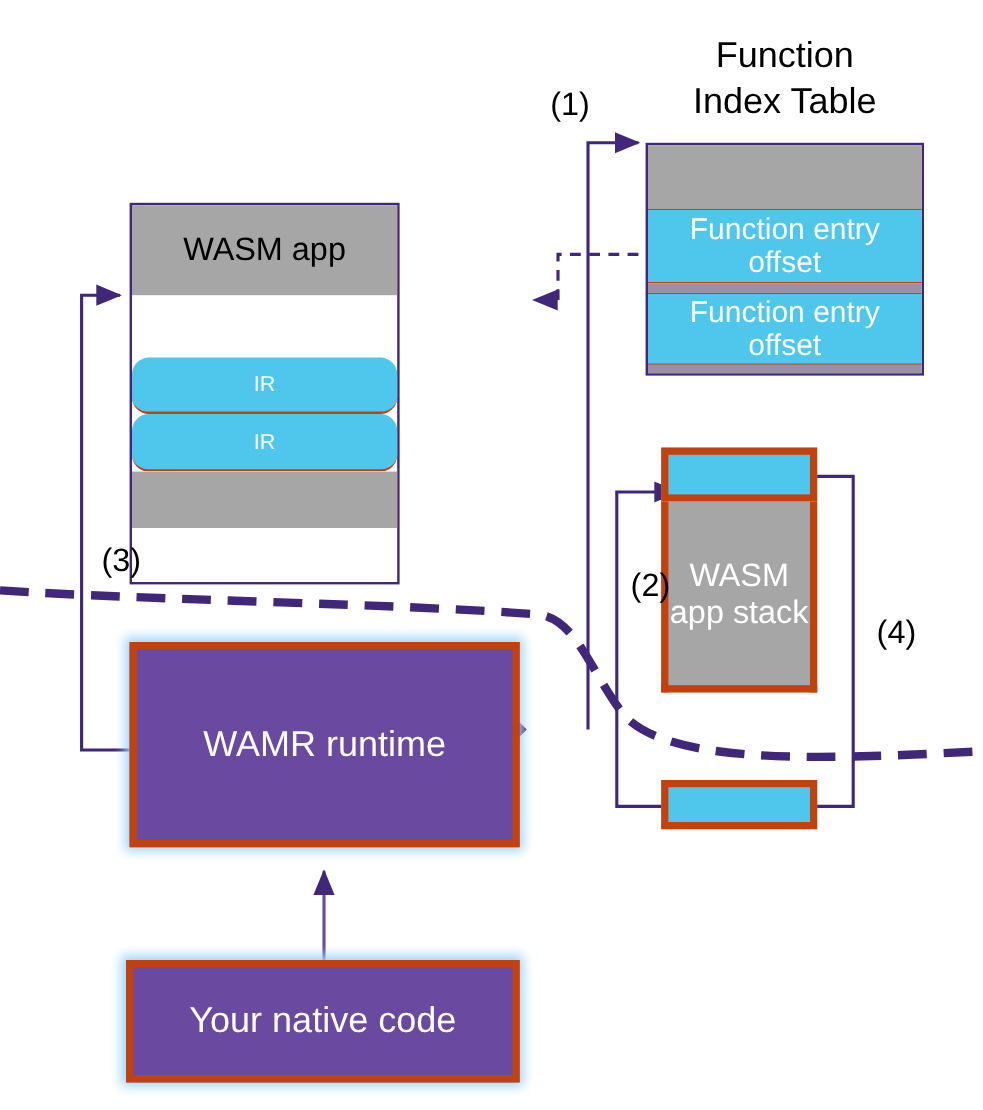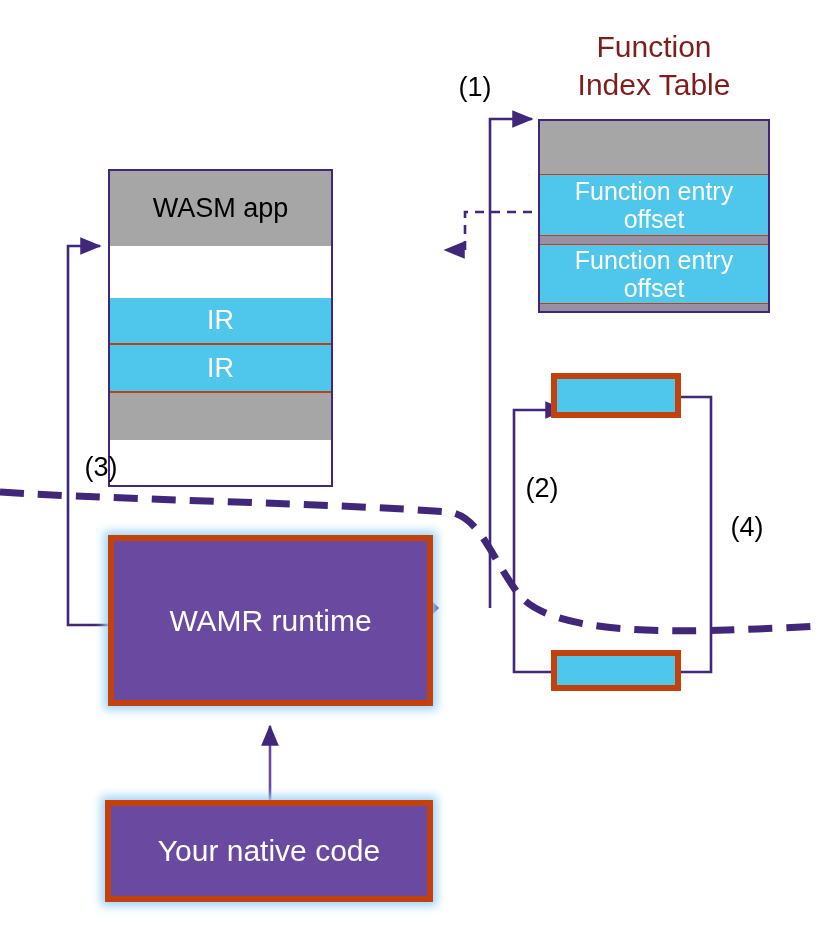--- a/index.html
+++ b/index.html
@@ -42,39 +42,39 @@
   .thingray { background: #9B8FA3; }
 
   .label-black {
     position: absolute;
     color: #000000;
     text-align: center;
     white-space: pre;
   }
   .title-text {
     font-size: 30px;
-    color: #7f1d1d;
+    color: #000000;
     line-height: 1.28;
     text-align: center;
     white-space: pre-line;
   }
   .step {
     font-size: 27px;
     color: #000000;
   }
   .white-text { color: #ffffff; }
   .black-text { color: #000000; }
 
   .glow {
     box-shadow: 0 0 9px 4px #9FD4F5;
   }
 
   .t-wasm-app   { font-size: 27px; }
   .t-func-entry { font-size: 27px; }
-  .t-ir         { font-size: 27px; }
+  .t-ir         { font-size: 18px; border-radius: 14px; }
   .t-fio        { font-size: 25px; }
   .t-wamr       { font-size: 30px; }
   .t-native     { font-size: 28px; }
   .t-stack      { font-size: 27px; }
 </style>
 </head>
 <body>
 
 <div id="canvas">
 
@@ -142,20 +142,24 @@
     </div>
     <div class="box gray" style="left:0; top:222px; width:100%; height:47px;">
       <span></span>
     </div>
   </div>
 
   <div style="position:absolute; left:551px; top:373px; width:130px; height:204px;">
     <div class="box cyan bordered" style="left:0; top:0; width:130px; height:45px;">
       <span></span>
     </div>
+    <div class="box gray bordered t-stack white-text" style="left:0; top:45px; width:130px; height:159px; border-top:none;">
+      <span style="white-space:pre-line;">WASM
+app stack</span>
+    </div>
   </div>
 
   <div style="position:absolute; left:551px; top:650px; width:130px; height:175px;">
     <div class="box cyan bordered" style="left:0; top:0; width:130px; height:41px; z-index:3;">
       <span></span>
     </div>
   </div>
 
   <div class="box purple bordered glow t-wamr white-text" style="left:108px; top:535px; width:325px; height:171px;">
     <span>WAMR runtime</span>

